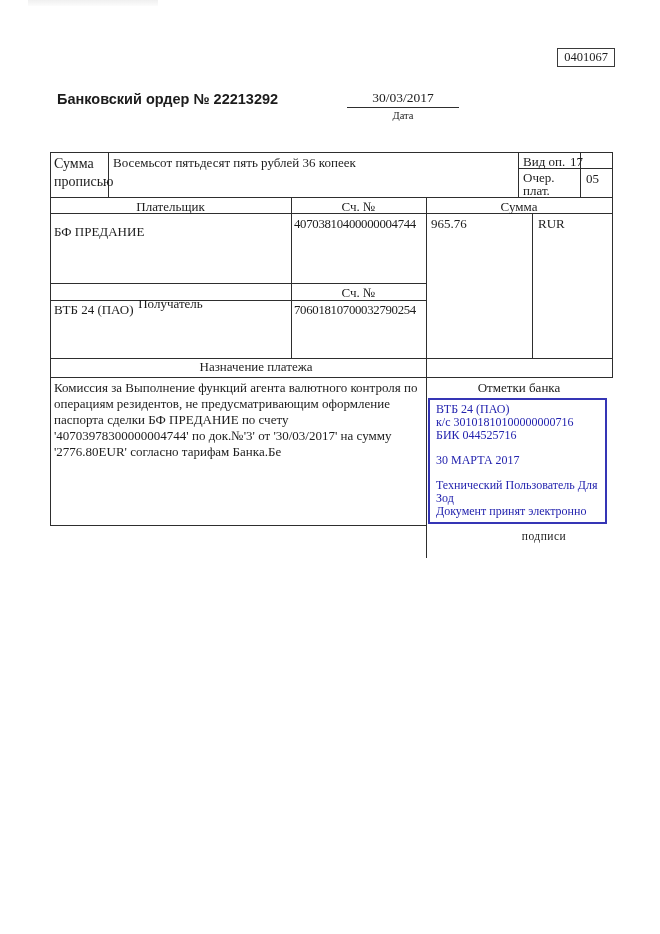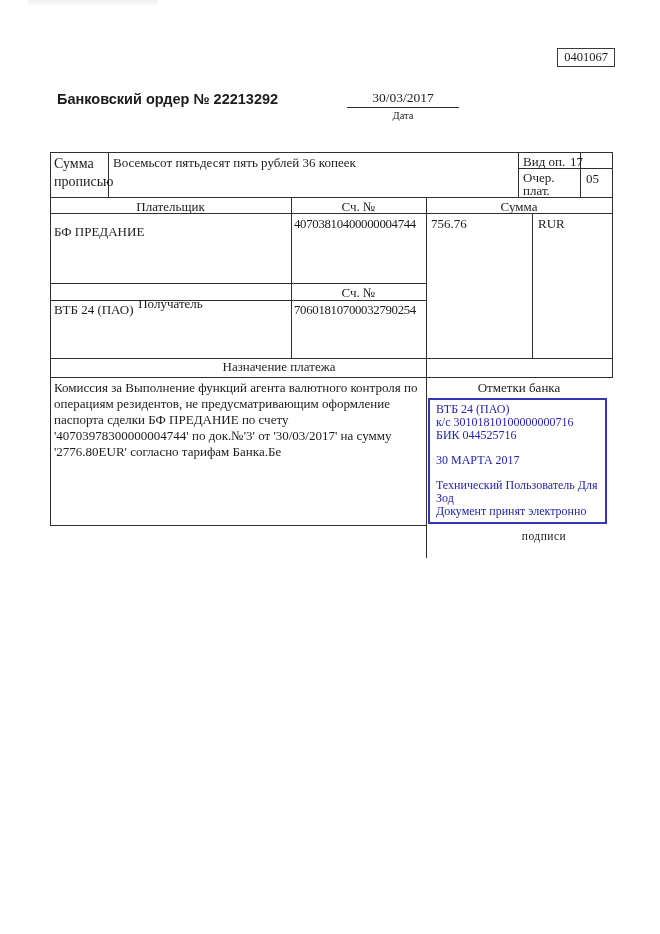--- a/index.html
+++ b/index.html
@@ -98,30 +98,30 @@
 <div class="txt" style="left:570px; top:154px;">17</div>
 <div class="txt wrap" style="left:523px; top:171px; width:44px; line-height:13px;">Очер. плат.</div>
 <div class="txt" style="left:586px; top:171px;">05</div>
 
 <div class="txt center" style="left:50px; top:199px; width:241px;">Плательщик</div>
 <div class="txt center" style="left:291px; top:199px; width:135px;">Сч. №</div>
 <div class="txt center" style="left:426px; top:199px; width:186px;">Сумма</div>
 
 <div class="txt" style="left:54px; top:224px;">БФ ПРЕДАНИЕ</div>
 <div class="txt acct" style="left:294px; top:217px;">40703810400000004744</div>
-<div class="txt" style="left:431px; top:216px;">756.76</div>
+<div class="txt" style="left:431px; top:216px;">965.76</div>
 <div class="txt" style="left:538px; top:216px;">RUR</div>
 
 <div class="txt center" style="left:50px; top:296px; width:241px;">Получатель</div>
 <div class="txt center" style="left:291px; top:285px; width:135px;">Сч. №</div>
 
 <div class="txt" style="left:54px; top:302px;">ВТБ 24 (ПАО)</div>
 <div class="txt acct" style="left:294px; top:303px;">70601810700032790254</div>
 
-<div class="txt center" style="left:50px; top:359px; width:412px;margin-left:23px;">Назначение платежа</div>
+<div class="txt center" style="left:50px; top:359px; width:412px;">Назначение платежа</div>
 <div class="purpose" style="left:54px; top:380px; width:372px;">Комиссия за Выполнение функций агента валютного контроля по операциям резидентов, не предусматривающим оформление паспорта сделки БФ ПРЕДАНИЕ по счету '40703978300000004744' по док.№'3' от '30/03/2017' на сумму '2776.80EUR' согласно тарифам Банка.Бе</div>
 
 <div class="txt center" style="left:426px; top:380px; width:186px;">Отметки банка</div>
 
 <div class="stamp-box" style="left:428px; top:398px; width:163px;">
   <div class="stamp-line">ВТБ 24 (ПАО)</div>
   <div class="stamp-line">к/с 30101810100000000716</div>
   <div class="stamp-line">БИК 044525716</div>
   <div class="stamp-line stamp-gap"></div>
   <div class="stamp-line">30 МАРТА 2017</div>

